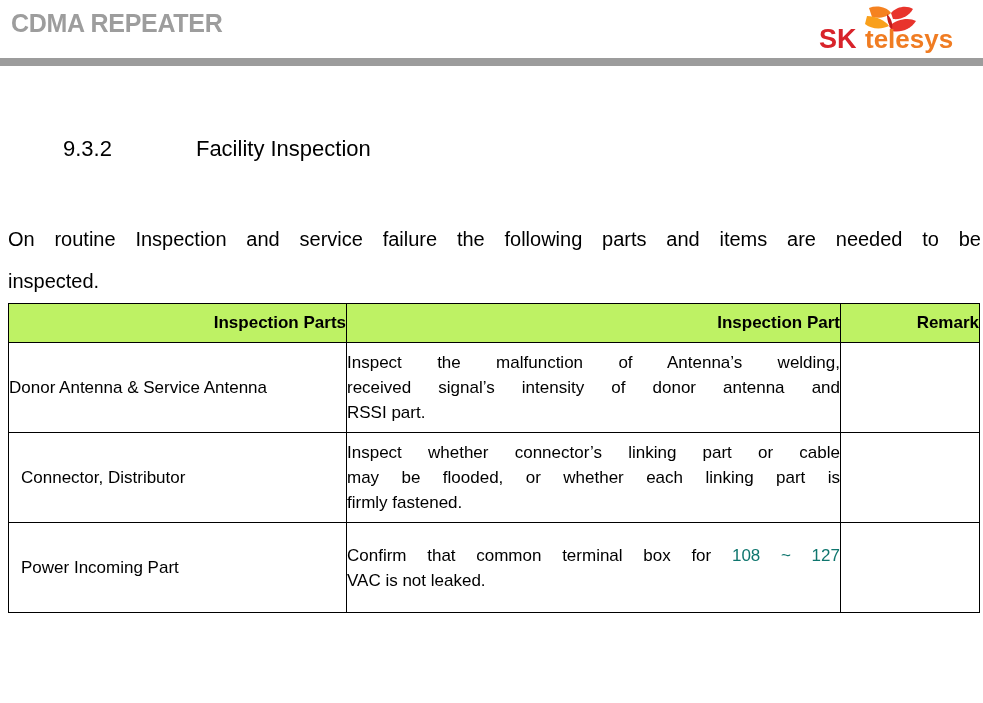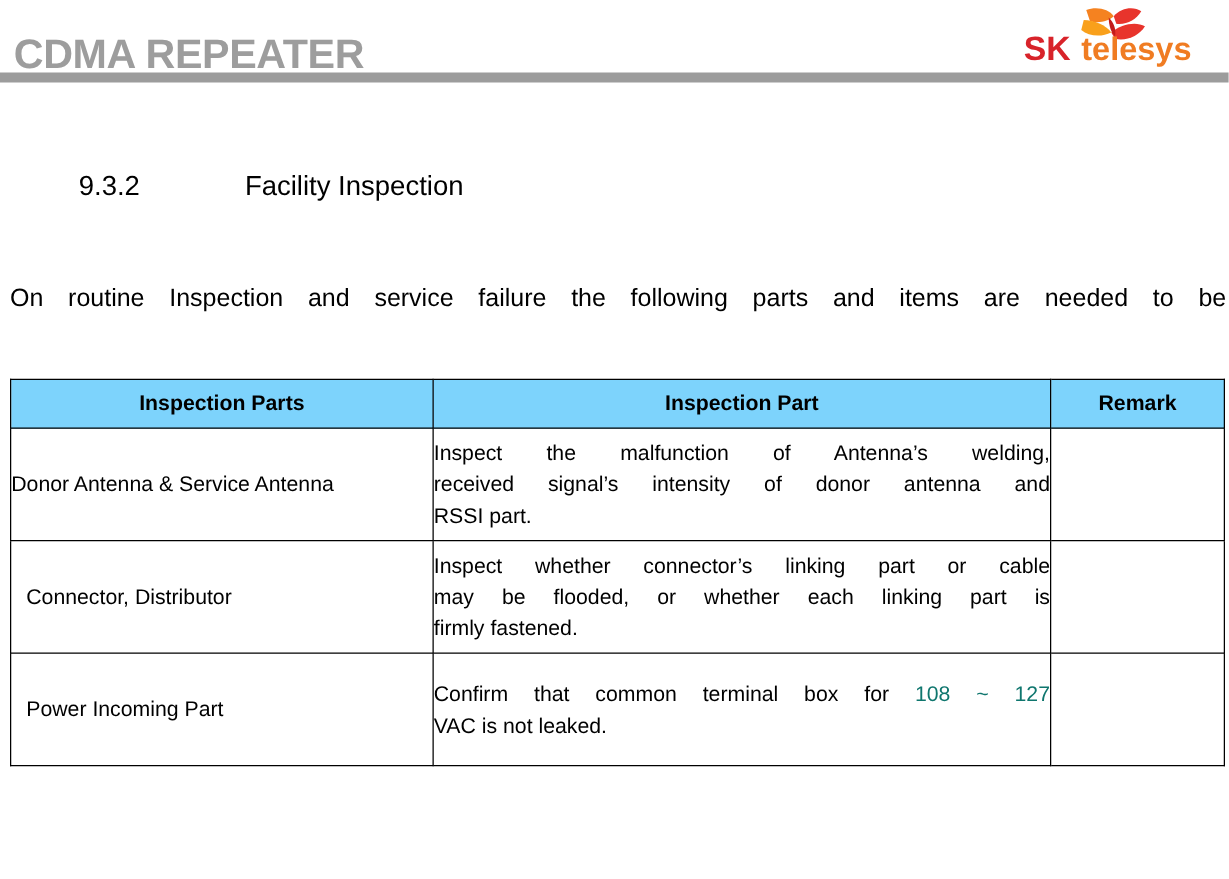--- a/index.html
+++ b/index.html
@@ -20,22 +20,22 @@
 
   
   .page-header {
     position: relative;
     height: 66px;
     width: 983px;
   }
   .header-title {
     position: absolute;
     left: 11px;
-    top: 24px;
-    font-size: 33px;
+    top: 9px;
+    font-size: 25px;
     font-weight: bold;
     letter-spacing: -0.3px;
     color: #9d9d9d;
     white-space: nowrap;
     text-align: right;
   }
   .header-rule {
     position: absolute;
     left: 0;
     top: 58px;
@@ -99,25 +99,25 @@
     border-collapse: collapse;
     table-layout: fixed;
     font-size: 17px;
   }
   .insp-table td, .insp-table th {
     border: 1.5px solid #000000;
     padding: 0;
     vertical-align: middle;
   }
   .insp-table thead th {
-    background: #7dd3fc;
+    background: #bef264;
     height: 39px;
     font-size: 17px;
     font-weight: bold;
-    text-align: center;
+    text-align: right;
     color: #000000;
   }
   .col-parts  { width: 338px; }
   .col-items  { width: 494px; }
   .col-remark { width: 139px; }
 
   .insp-table tbody tr { height: 90px; }
 
   .cell-parts {
     padding: 4px 8px;
@@ -169,20 +169,21 @@
 
   <div class="header-rule"></div>
 </div>
 
 <div class="section-heading">
   <span class="sec-num">9.3.2</span><span class="sec-title">Facility Inspection</span>
 </div>
 
 <div class="intro">
   <span class="ln ln-justify">On routine Inspection and service failure the following parts and items are needed to be</span>
+  <span class="ln">inspected.</span>
 </div>
 
 <table class="insp-table">
   <colgroup>
     <col class="col-parts">
     <col class="col-items">
     <col class="col-remark">
   </colgroup>
   <thead>
     <tr>

